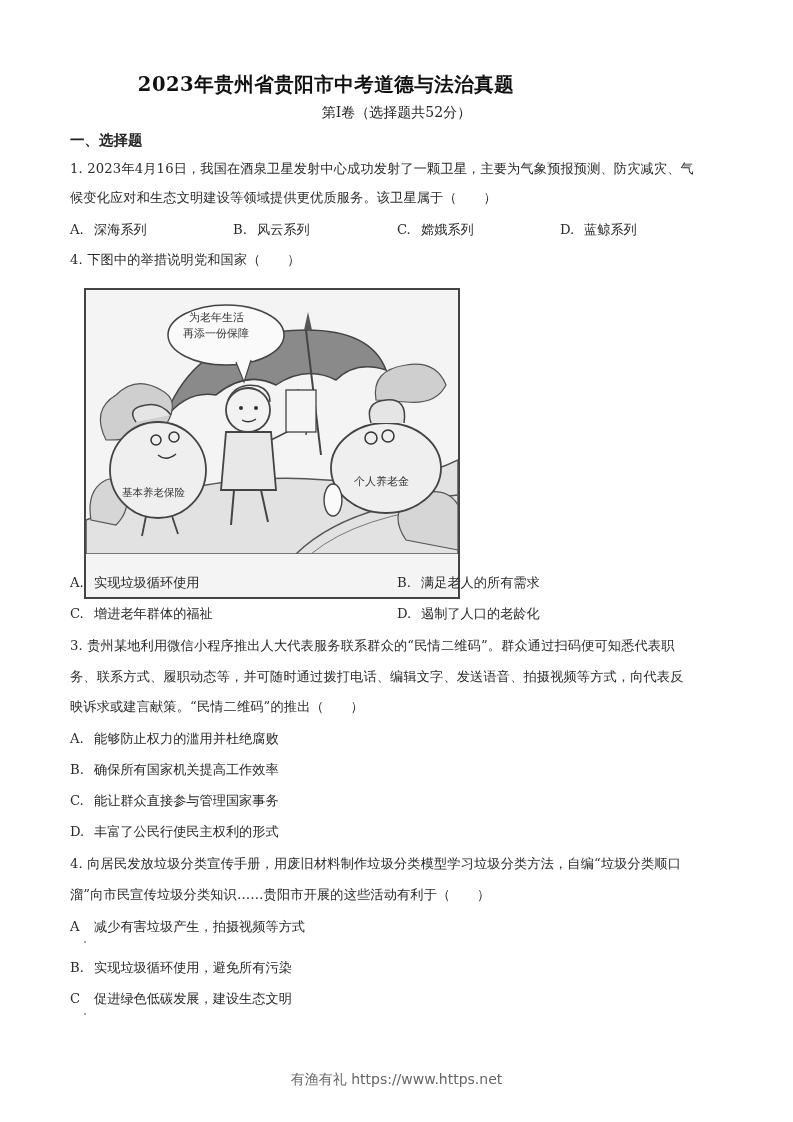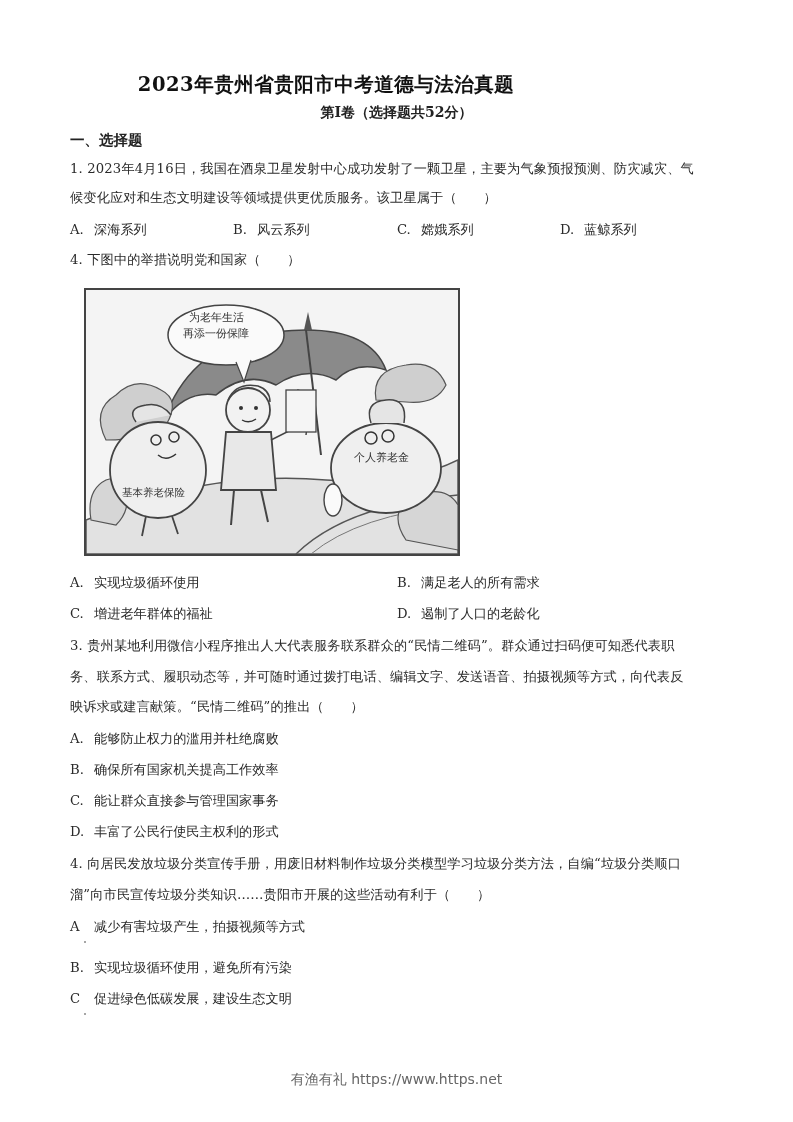--- a/index.html
+++ b/index.html
@@ -7,34 +7,34 @@
       width: 793px; height: 1122px; position: relative; overflow: hidden;
       font-family: "DejaVu Serif", "Liberation Serif", serif;
       color: #1e1e1e;
     }
     .page-title {
       position: absolute; left: 0; width: 652px; top: 71px; text-align: center;
       font-size: 19.5px; font-weight: bold; letter-spacing: 0.5px; color: #111;
     }
     .page-subtitle {
       position: absolute; left: 0; width: 793px; top: 104px; text-align: center;
-      font-size: 14px; font-weight: bold; color: #222;
+      font-size: 14px; font-weight: normal; color: #222;
     }
     .section-head {
       position: absolute; left: 70px; top: 131px; font-size: 14.5px; font-weight: bold; color: #222;
     }
     .line {
       position: absolute; left: 70px; font-size: 13.2px; line-height: 18px; white-space: nowrap; color: #2a2a2a;
       letter-spacing: 0.15px;
     }
     .opt { position: absolute; font-size: 13.2px; line-height: 18px; white-space: nowrap; color: #2a2a2a; }
     .opt .k { display: inline-block; width: 24px; }
     .dot-stray { position: absolute; width: 2px; height: 2px; background: #888; border-radius: 1px; }
     .cartoon {
-      position: absolute; left: 84px; top: 288px; width: 376px; height: 268px;
+      position: absolute; left: 84px; top: 288px; width: 376px; height: 311px;
       border: 2px solid #444; background: #f4f4f4; box-sizing: border-box; overflow: hidden;
     }
     .cartoon svg { position: absolute; left: 0; top: 0; }
     .cartoon .txt {
       position: absolute; font-family: "DejaVu Sans", sans-serif; color: #333; white-space: nowrap;
       font-size: 10.5px; line-height: 12px;
     }
     .footer {
       position: absolute; left: 0; width: 793px; top: 1071px; text-align: center;
       font-family: "DejaVu Sans", sans-serif; font-size: 14px; color: #666;
@@ -107,21 +107,21 @@
 
       <ellipse cx="300" cy="178" rx="55" ry="45" fill="#efefef" stroke="#444" stroke-width="1.8"></ellipse>
       <path d="M285 133 Q278 112 300 110 Q322 108 318 133" fill="#e5e5e5" stroke="#444" stroke-width="1.5"></path>
       <circle cx="285" cy="148" r="6" fill="none" stroke="#333" stroke-width="1.5"></circle>
       <circle cx="302" cy="146" r="6" fill="none" stroke="#333" stroke-width="1.5"></circle>
       <ellipse cx="247" cy="210" rx="9" ry="16" fill="#fafafa" stroke="#444" stroke-width="1.4"></ellipse>
     </svg>
     <div class="txt" style="left:103px; top:22px; font-size:11px;">为老年生活</div>
     <div class="txt" style="left:97px; top:38px; font-size:11px;">再添一份保障</div>
     <div class="txt" style="left:36px; top:187px;margin-top:9px;">基本养老保险</div>
-    <div class="txt" style="left:268px; top:162px; font-size:11px;">个人养老金</div>
+    <div class="txt" style="left:268px; top:186px; font-size:11px;">个人养老金</div>
   </div>
 
   <div class="opt" style="left:70px; top:574px">
     <span class="k">A.</span><span>实现垃圾循环使用</span>
   </div>
   <div class="opt" style="left:397px; top:574px">
     <span class="k">B.</span><span>满足老人的所有需求</span>
   </div>
   <div class="opt" style="left:70px; top:605px">
     <span class="k">C.</span><span>增进老年群体的福祉</span>

